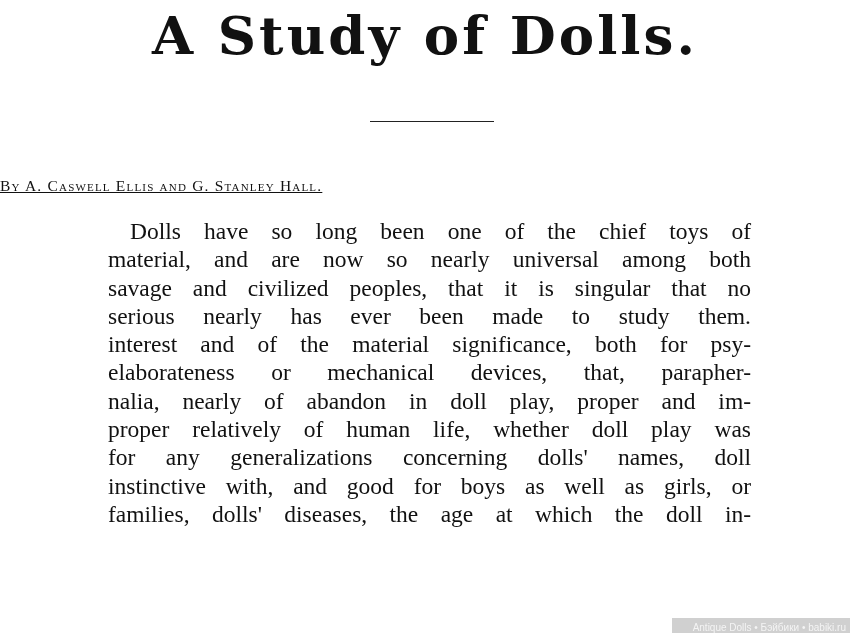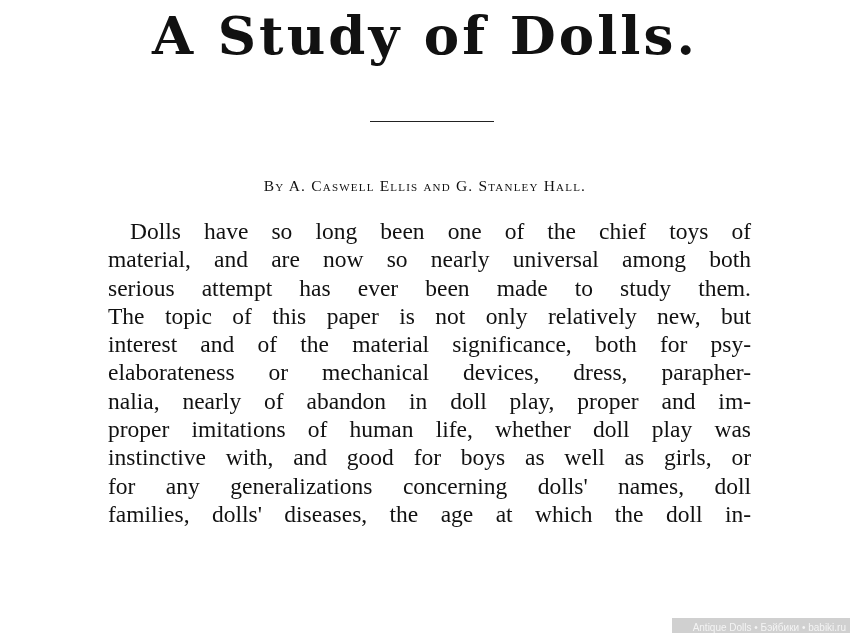--- a/index.html
+++ b/index.html
@@ -17,24 +17,25 @@
     font-size: 52px; letter-spacing: 3px;
     line-height: 64px;
     transform: scaleX(1.02);
   }
   .rule {
     position: absolute; left: 370px; top: 121px;
     width: 124px; height: 0; border-top: 1.5px solid #222;
   }
   .byline {
     position: absolute; left: 0; right: 0; top: 175px;
-    text-align: center;
+    text-align: left;
     font-size: 15.5px; letter-spacing: 1.2px;
     font-variant: small-caps;
     line-height: 22px;
+    text-decoration: underline;
   }
   .body-text {
     position: absolute; left: 108px; top: 217px; width: 643px;
     font-size: 23.5px; line-height: 28.3px;
     text-align: justify;
   }
   .line { display: block; text-align: justify; text-align-last: justify; white-space: nowrap; }
   .line.first { text-indent: 22px; }
   .watermark {
     position: absolute; left: 672px; top: 618px; width: 178px; height: 15px;
@@ -49,25 +50,25 @@
 </head>
 <body>
 
 <div class="title">A Study of Dolls.</div>
 <div class="rule"></div>
 <div class="byline">By A. Caswell Ellis and G. Stanley Hall.</div>
 
 <div class="body-text">
   <span class="line first">Dolls have so long been one of the chief toys of</span>
   <span class="line">material, and are now so nearly universal among both</span>
-  <span class="line">serious attempt has ever been made to study them.</span>
-  <span class="line">The topic of this paper is not only relatively new, but</span>
+  <span class="line">savage and civilized peoples, that it is singular that no</span>
+  <span class="line">serious nearly has ever been made to study them.</span>
   <span class="line">interest and of the material significance, both for psy-</span>
-  <span class="line">elaborateness or mechanical devices, dress, parapher-</span>
+  <span class="line">elaborateness or mechanical devices, that, parapher-</span>
   <span class="line">nalia, nearly of abandon in doll play, proper and im-</span>
-  <span class="line">proper imitations of human life, whether doll play was</span>
+  <span class="line">proper relatively of human life, whether doll play was</span>
+  <span class="line">for any generalizations concerning dolls' names, doll</span>
   <span class="line">instinctive with, and good for boys as well as girls, or</span>
-  <span class="line">for any generalizations concerning dolls' names, doll</span>
   <span class="line">families, dolls' diseases, the age at which the doll in-</span>
 
 </div>
 
 <div class="watermark">Antique Dolls • Бэйбики • babiki.ru</div>
 
 </body></html>

